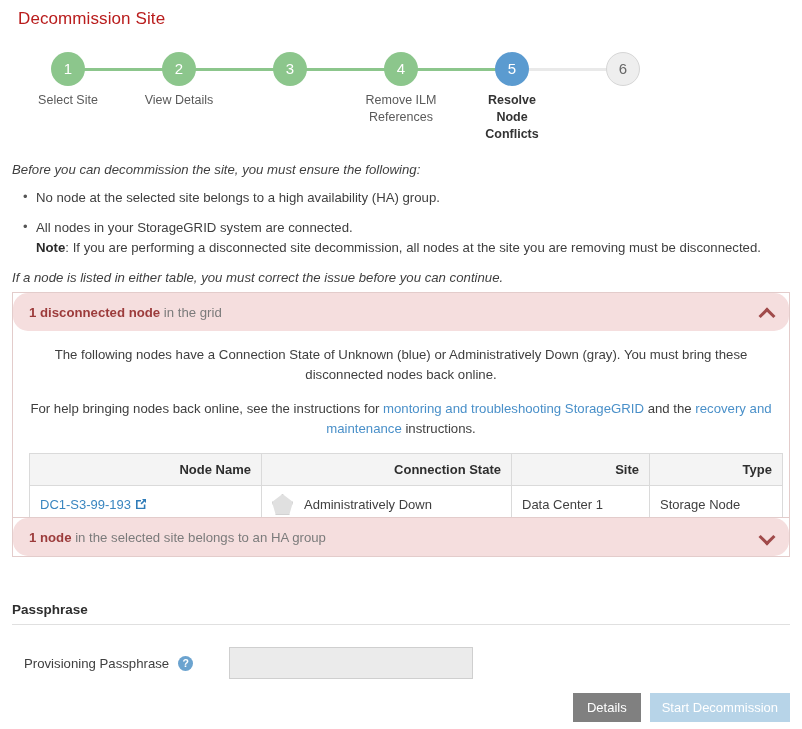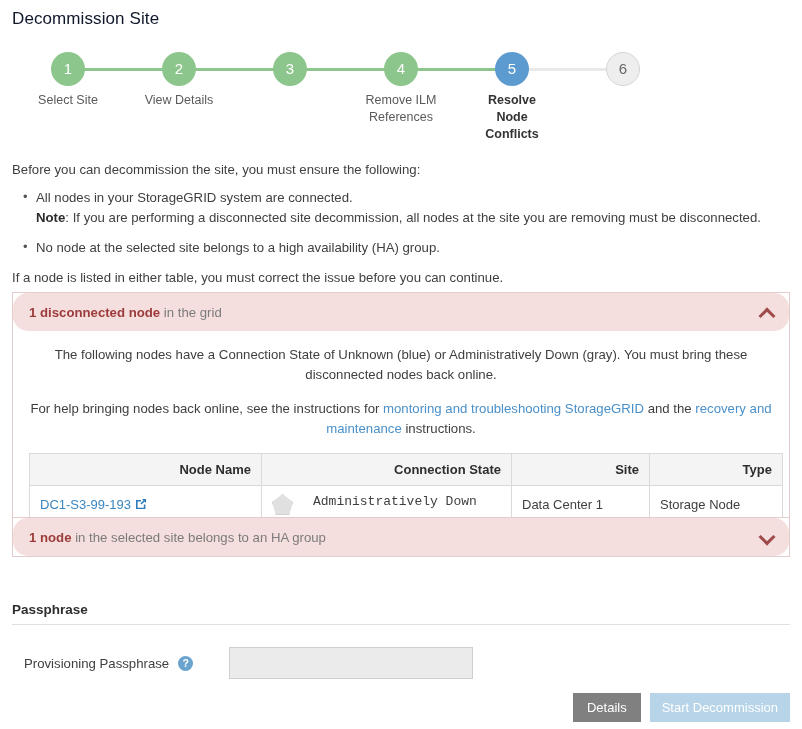--- a/index.html
+++ b/index.html
@@ -12,24 +12,24 @@
     font-family: "Liberation Sans", sans-serif;
     color: #333333;
     overflow: hidden;
   }
 
   .page { position: relative; width: 802px; height: 729px; }
 
   
   .page-title {
     position: absolute;
-    left: 12px;
+    left: 18px;
     top: 9px;
     font-size: 17px;
-    color: #0f172a;
+    color: #b91c1c;
     font-weight: 400;
     letter-spacing: .1px;
   }
 
   
   .stepper {
     position: absolute;
     left: 12px;
     top: 52px;
     width: 680px;
@@ -72,21 +72,21 @@
     position: absolute;
     top: 16px;
     height: 3px;
     z-index: 1;
   }
   .step-line.done { background: #8cc68c; }
   .step-line.todo { background: #e9e9e9; }
 
   
   .intro { position: absolute; left: 12px; top: 160px; width: 790px; }
-  .intro p { margin: 0 0 9px 0; font-size: 13.2px; line-height: 19px; color: #3f3f3f; }
+  .intro p { margin: 0 0 9px 0; font-size: 13.2px; line-height: 19px; color: #3f3f3f; font-style: italic; }
   .intro ul { margin: 0 0 4px 0; padding-left: 24px; list-style: none; }
   .intro li {
     margin: 0 0 10px 0;
     font-size: 13.2px;
     line-height: 20px;
     color: #3f3f3f;
     position: relative;
   }
   .intro li::before {
     content: "\2022";
@@ -187,21 +187,21 @@
 
   .node-link { color: #3a86c0; text-decoration: none; }
   .ext-icon {
     display: inline-block;
     width: 12px;
     height: 12px;
     position: relative;
     margin-left: 4px;
     vertical-align: -1px;
   }
-  .conn-cell { display: flex; align-items: flex-start; gap: 20px; font-family: Liberation Mono, monospace; }
+  .conn-cell { display: flex; align-items: center; gap: 11px; }
   .pentagon {
     width: 21px;
     height: 21px;
     background: #e0e0e0;
     border: 1px solid #d2d2d2;
     clip-path: polygon(50% 0%, 100% 38%, 82% 100%, 18% 100%, 0% 38%);
     flex: 0 0 auto;
   }
 
   
@@ -306,25 +306,25 @@
     </div>
 
     <div class="step" style="left:555px;">
       <div class="step-circle todo">6</div>
     </div>
   </div>
 
   <div class="intro">
     <p>Before you can decommission the site, you must ensure the following:</p>
     <ul>
+      <li>No node at the selected site belongs to a high availability (HA) group.</li>
       <li>
         <span>All nodes in your StorageGRID system are connected.</span><br>
         <b>Note</b><span>: If you are performing a disconnected site decommission, all nodes at the site you are removing must be disconnected.</span>
       </li>
-      <li>No node at the selected site belongs to a high availability (HA) group.</li>
     </ul>
     <p>If a node is listed in either table, you must correct the issue before you can continue.</p>
   </div>
 
   <div class="panel" style="top:292px;">
     <div class="panel-header">
       <span class="title-text"><b>1 disconnected node</b><span> in the grid</span></span>
       <span class="chev up"></span>
     </div>
     <div class="panel-body">

